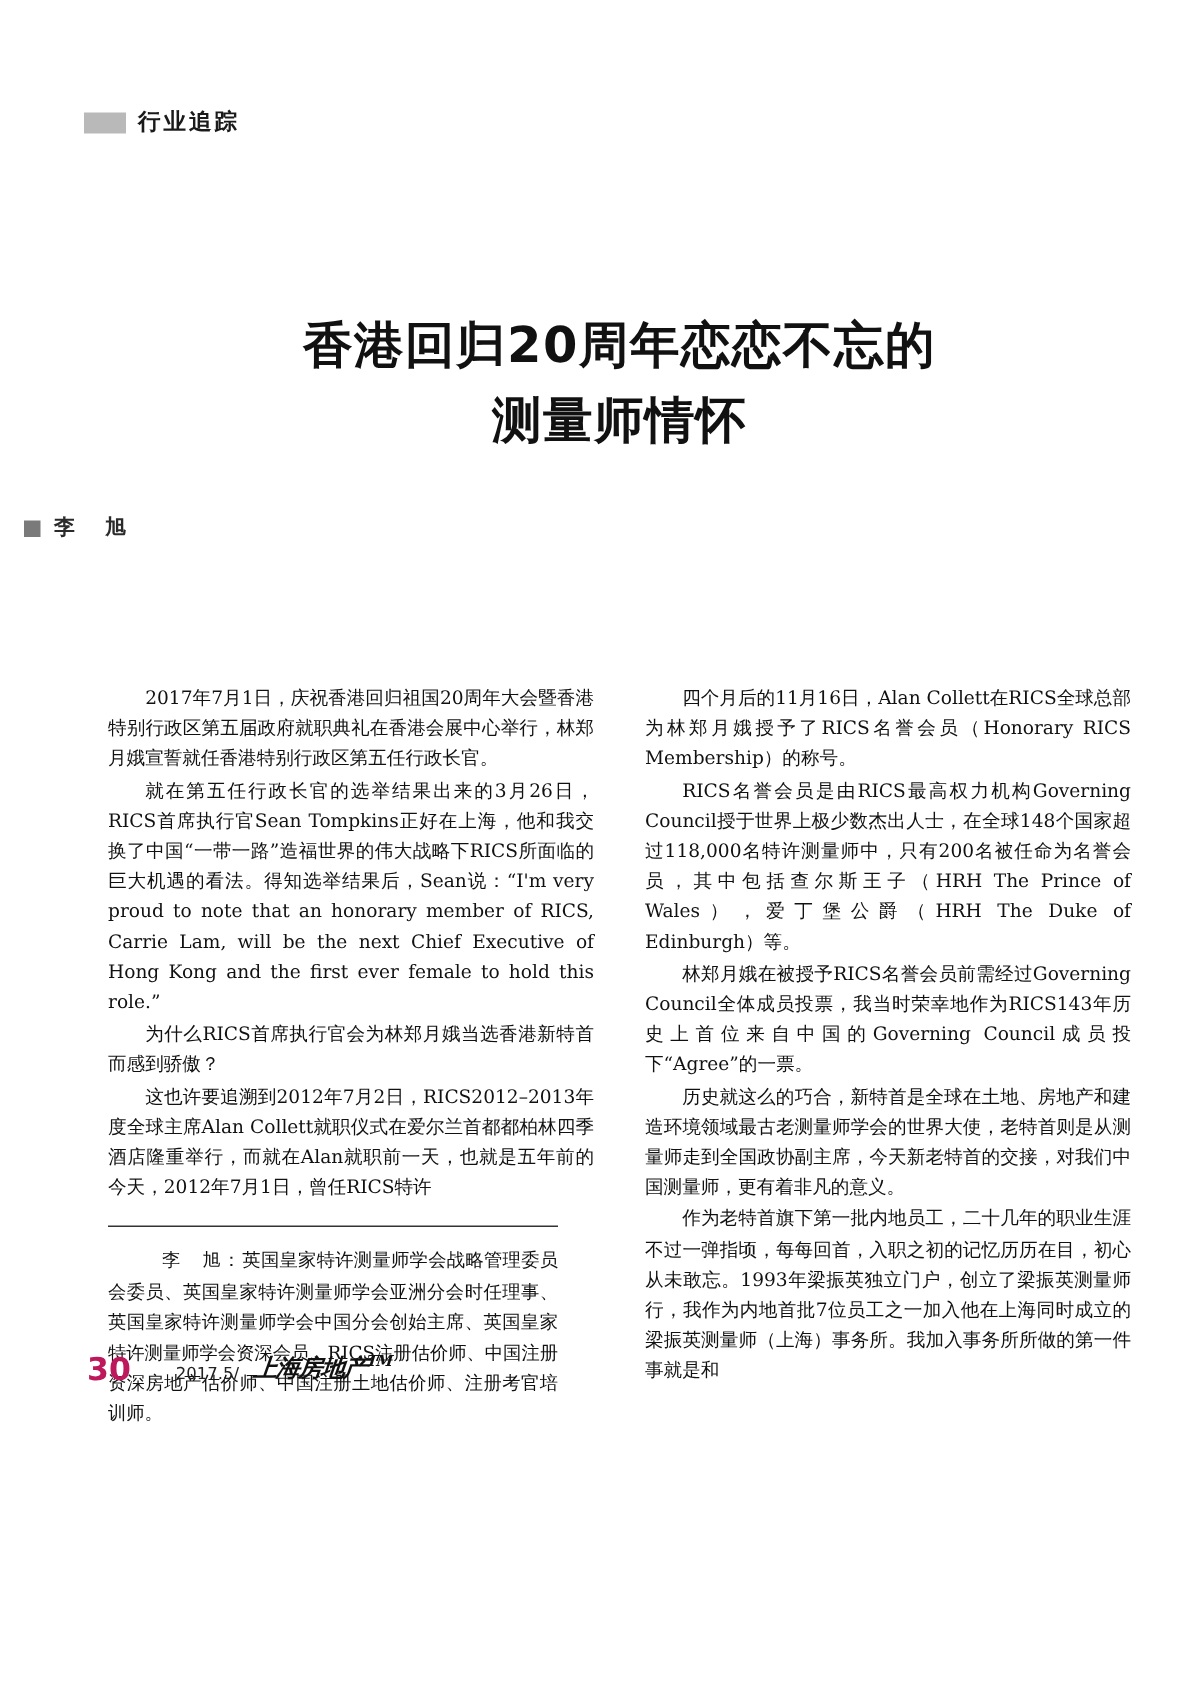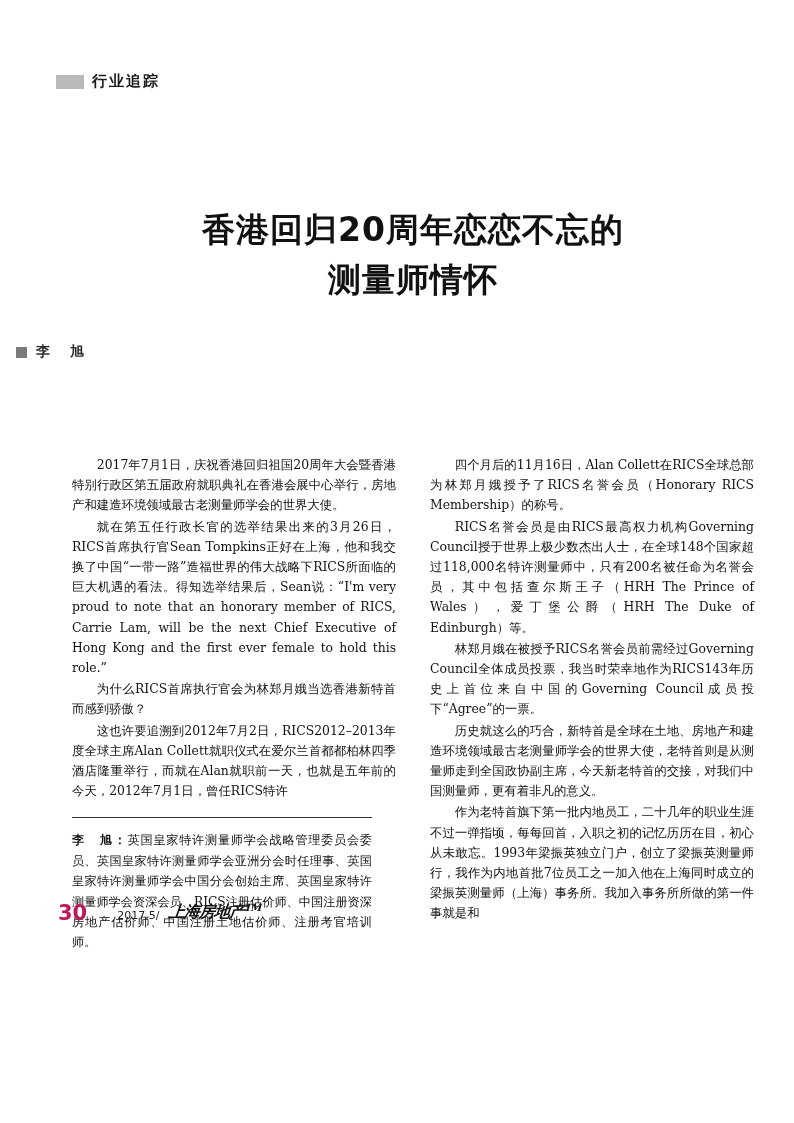--- a/index.html
+++ b/index.html
@@ -110,22 +110,23 @@
   .bio p {
     margin: 0;
     font-size: 12.2px;
     line-height: 20.4px;
     text-align: justify;
     text-justify: inter-ideograph;
     color: #111;
   }
   .bio-name {
     font-family: "DejaVu Sans", "Liberation Sans", sans-serif;
-    font-weight: bold;
+    font-weight: normal;
     letter-spacing: 1px;
+    margin-left: 36px;
   }
 
   
   .footer {
     position: absolute;
     left: 42px;
     bottom: 56px;
     display: flex;
     align-items: flex-end;
     gap: 10px;
@@ -173,21 +174,21 @@
     <div class="title-line">测量师情怀</div>
     <div class="byline">
       <span class="byline-mark"></span>
       <span>李　旭</span>
     </div>
   </div>
 
   <div class="columns">
 
     <div class="col">
-      <p class="para">2017年7月1日，庆祝香港回归祖国20周年大会暨香港特别行政区第五届政府就职典礼在香港会展中心举行，房地产和建造环境领域最古老测量师学会的世界大使。</p>
+      <p class="para">2017年7月1日，庆祝香港回归祖国20周年大会暨香港特别行政区第五届政府就职典礼在香港会展中心举行，林郑月娥宣誓就任香港特别行政区第五任行政长官。</p>
       <p class="para">就在第五任行政长官的选举结果出来的3月26日，RICS首席执行官Sean Tompkins正好在上海，他和我交换了中国“一带一路”造福世界的伟大战略下RICS所面临的巨大机遇的看法。得知选举结果后，Sean说：“I'm very proud to note that an honorary member of RICS, Carrie Lam, will be the next Chief Executive of Hong Kong and the first ever female to hold this role.”</p>
       <p class="para">为什么RICS首席执行官会为林郑月娥当选香港新特首而感到骄傲？</p>
       <p class="para">这也许要追溯到2012年7月2日，RICS2012–2013年度全球主席Alan Collett就职仪式在爱尔兰首都都柏林四季酒店隆重举行，而就在Alan就职前一天，也就是五年前的今天，2012年7月1日，曾任RICS特许</p>
 
       <div class="bio">
         <p><span class="bio-name">李　旭：</span><span>英国皇家特许测量师学会战略管理委员会委员、英国皇家特许测量师学会亚洲分会时任理事、英国皇家特许测量师学会中国分会创始主席、英国皇家特许测量师学会资深会员、RICS注册估价师、中国注册资深房地产估价师、中国注册土地估价师、注册考官培训师。</span></p>
       </div>
     </div>
 
     <div class="col">

